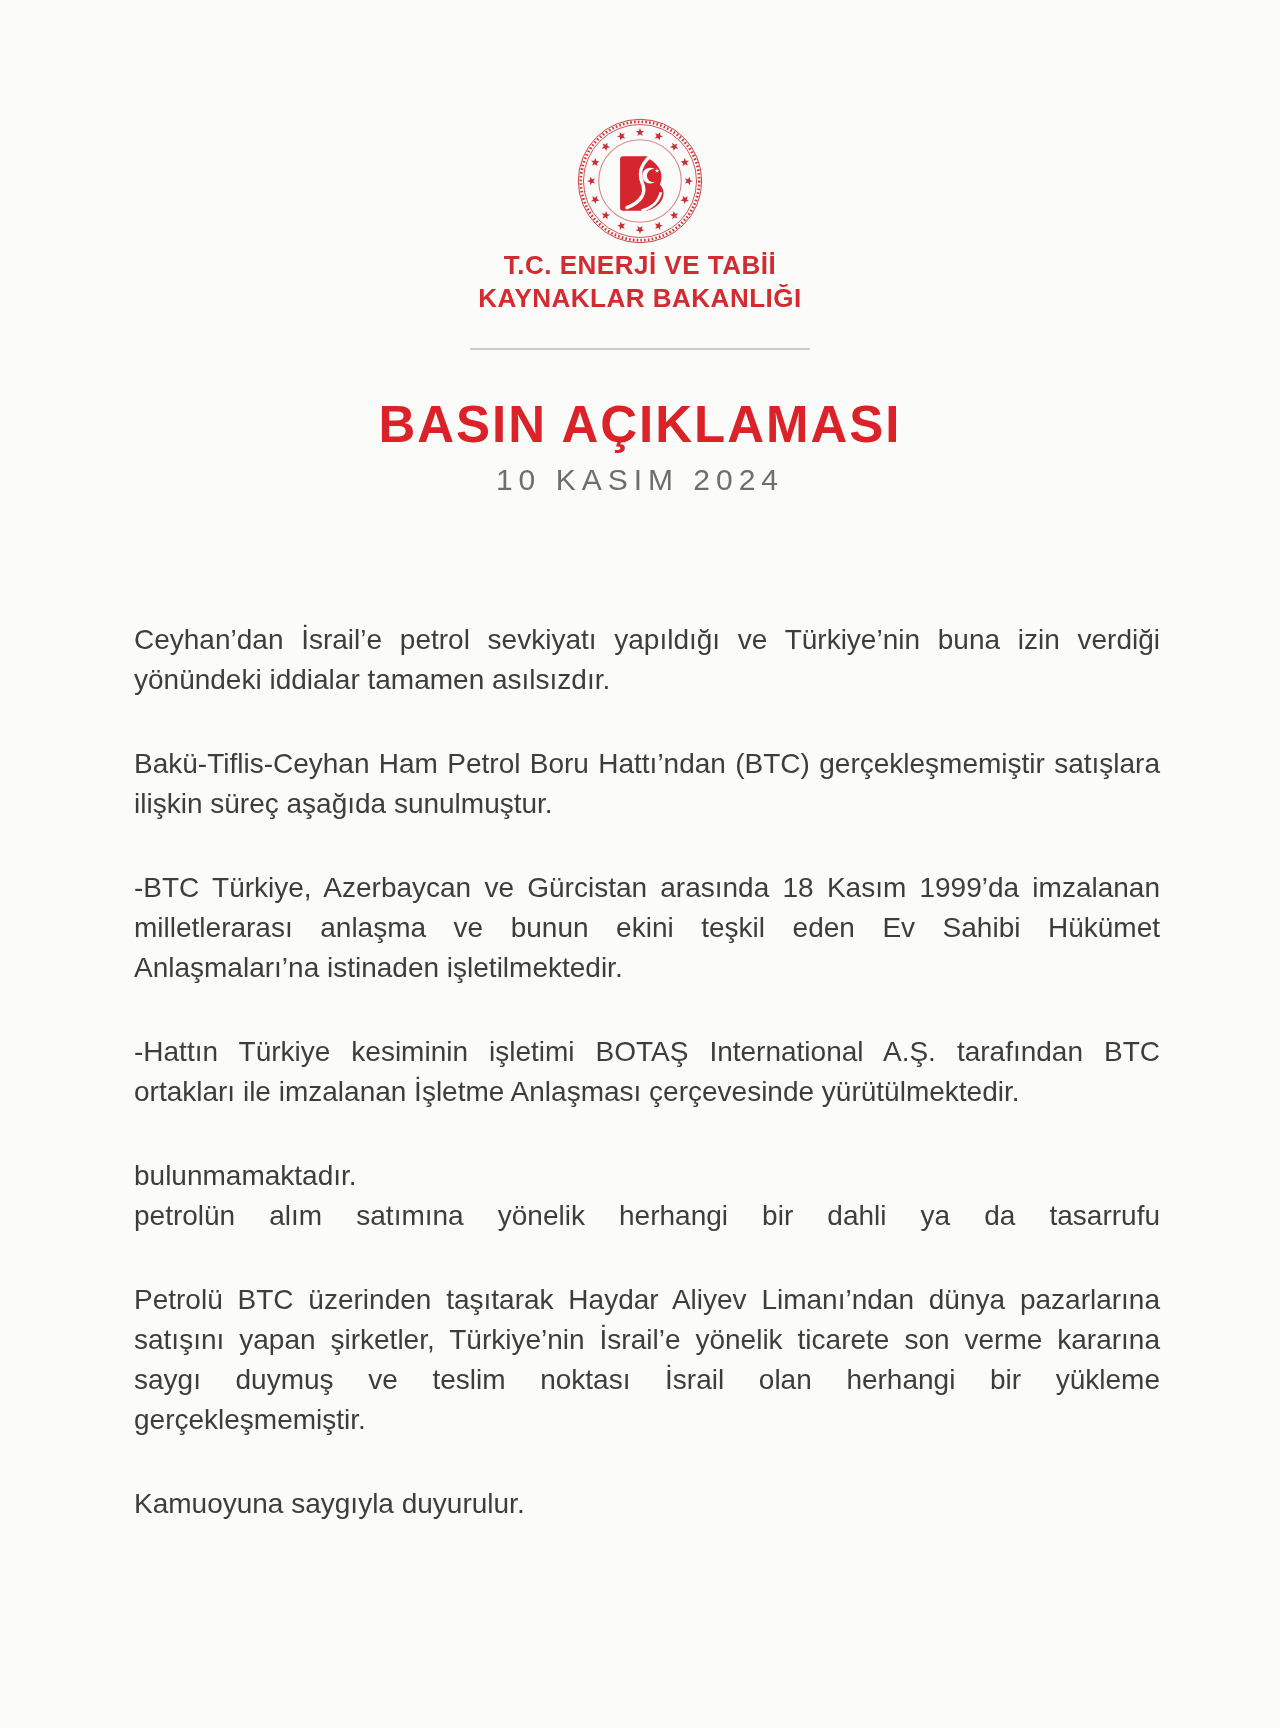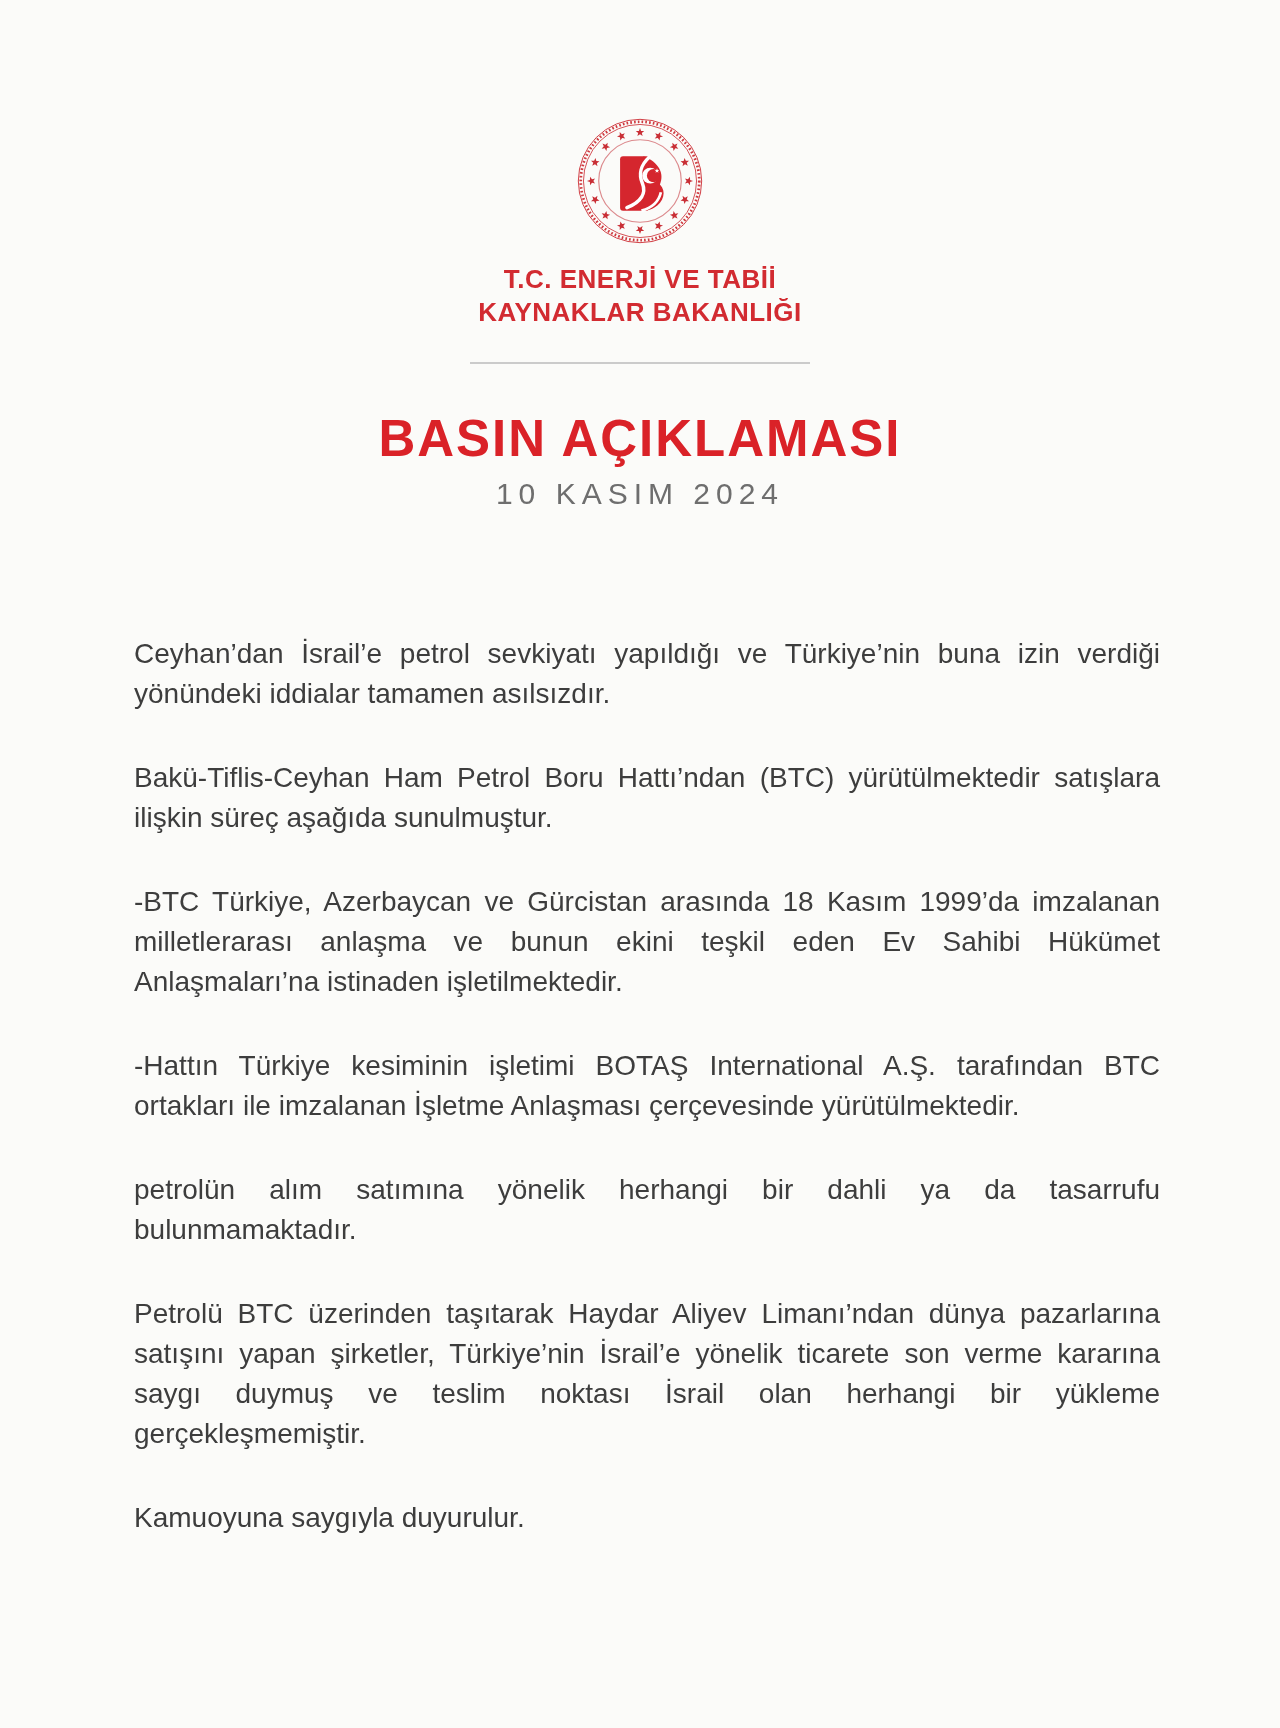--- a/index.html
+++ b/index.html
@@ -8,21 +8,20 @@
     background: #fbfbf9;
     font-family: "Liberation Sans", sans-serif;
     -webkit-font-smoothing: antialiased;
   }
   .sheet { position: relative; width: 1280px; height: 1728px; overflow: hidden; }
 
   .header { text-align: center; padding-top: 113px; }
   .emblem { width: 136px; height: 136px; display: block; margin: 0 auto; }
 
   .ministry {
-    margin-top: 14px;
     color: #d22b31;
     font-weight: 700;
     font-size: 26px;
     line-height: 33px;
     letter-spacing: 0.5px;
   }
 
   .divider {
     width: 340px; height: 2px;
     background: #cbcbcb;
@@ -117,35 +116,35 @@
 
     <div class="date">10 KASIM 2024</div>
   </header>
 
   <main class="body-text">
       <div class="para">
         <div class="line">Ceyhan’dan İsrail’e petrol sevkiyatı yapıldığı ve Türkiye’nin buna izin verdiği</div>
         <div class="line last">yönündeki iddialar tamamen asılsızdır.</div>
       </div>
       <div class="para">
-        <div class="line">Bakü-Tiflis-Ceyhan Ham Petrol Boru Hattı’ndan (BTC) yürütülmektedir satışlara</div>
+        <div class="line">Bakü-Tiflis-Ceyhan Ham Petrol Boru Hattı’ndan (BTC) gerçekleşmemiştir satışlara</div>
         <div class="line last">ilişkin süreç aşağıda sunulmuştur.</div>
       </div>
       <div class="para">
         <div class="line">-BTC Türkiye, Azerbaycan ve Gürcistan arasında 18 Kasım 1999’da imzalanan</div>
         <div class="line">milletlerarası anlaşma ve bunun ekini teşkil eden Ev Sahibi Hükümet</div>
         <div class="line last">Anlaşmaları’na istinaden işletilmektedir.</div>
       </div>
       <div class="para">
         <div class="line">-Hattın Türkiye kesiminin işletimi BOTAŞ International A.Ş. tarafından BTC</div>
         <div class="line last">ortakları ile imzalanan İşletme Anlaşması çerçevesinde yürütülmektedir.</div>
       </div>
       <div class="para">
+        <div class="line last">bulunmamaktadır.</div>
         <div class="line">petrolün alım satımına yönelik herhangi bir dahli ya da tasarrufu</div>
-        <div class="line last">bulunmamaktadır.</div>
       </div>
       <div class="para">
         <div class="line">Petrolü BTC üzerinden taşıtarak Haydar Aliyev Limanı’ndan dünya pazarlarına</div>
         <div class="line">satışını yapan şirketler, Türkiye’nin İsrail’e yönelik ticarete son verme kararına</div>
         <div class="line">saygı duymuş ve teslim noktası İsrail olan herhangi bir yükleme</div>
         <div class="line last">gerçekleşmemiştir.</div>
       </div>
       <div class="para">
         <div class="line last">Kamuoyuna saygıyla duyurulur.</div>
       </div>

